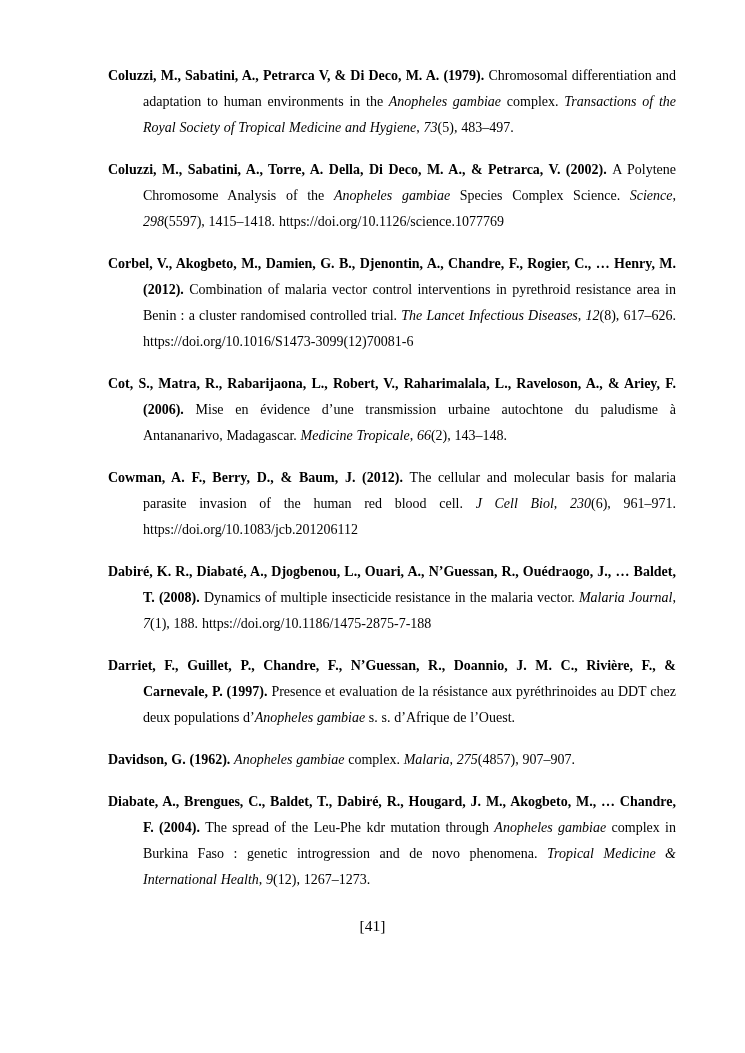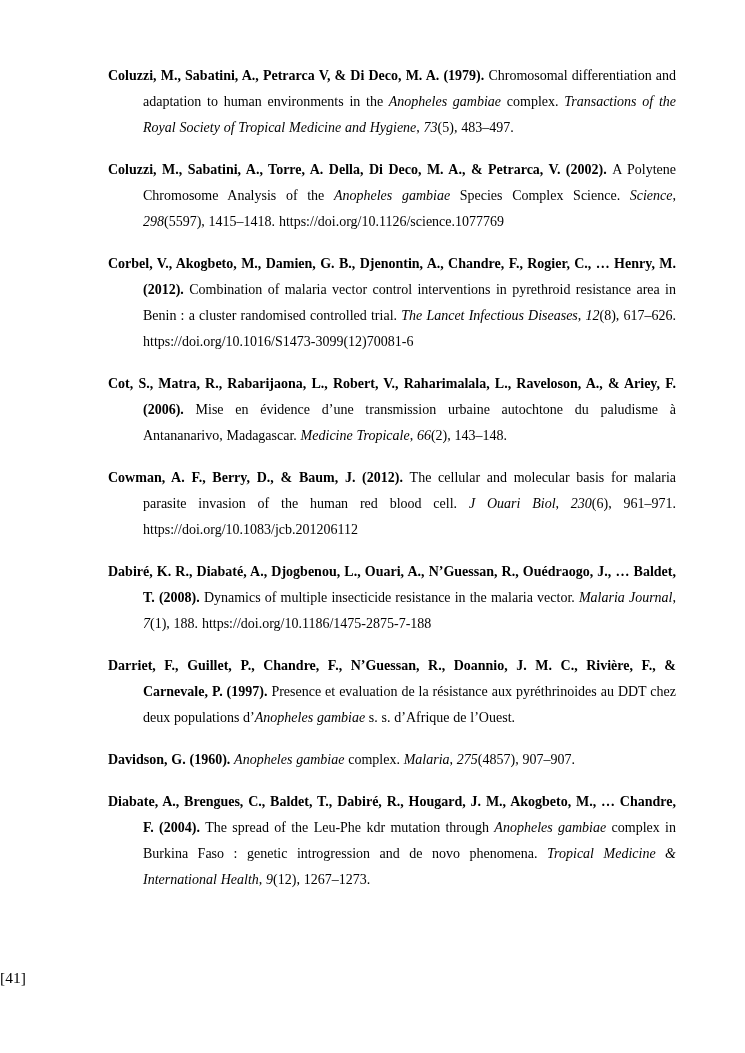--- a/index.html
+++ b/index.html
@@ -31,37 +31,37 @@
     padding-left: 35px;
     text-indent: -35px;
     margin: 0 0 16px 0;
     word-spacing: 0.02em;
   }
   p.ref span.bold   { font-weight: bold; }
   p.ref span.italic { font-style: italic; }
   p.ref span.normal { font-weight: normal; font-style: normal; }
   .footer {
     position: absolute;
-    top: 968px;
+    top: 916px;
     left: 0;
     right: 0;
-    text-align: left;
+    text-align: center;
     font-size: 15.5px;
     line-height: 20px;
   }
 </style>
 </head>
 <body>
 
 <div class="page">
   <div class="refs">
       <p class="ref"><span class="bold">Coluzzi, M., Sabatini, A., Petrarca V, &amp; Di Deco, M. A. (1979). </span><span class="normal">Chromosomal differentiation and adaptation to human environments in the </span><span class="italic">Anopheles gambiae</span><span class="normal"> complex. </span><span class="italic">Transactions of the Royal Society of Tropical Medicine and Hygiene</span><span class="normal">, </span><span class="italic">73</span><span class="normal">(5), 483–497.</span></p>
       <p class="ref"><span class="bold">Coluzzi, M., Sabatini, A., Torre, A. Della, Di Deco, M. A., &amp; Petrarca, V. (2002). </span><span class="normal">A Polytene Chromosome Analysis of the </span><span class="italic">Anopheles gambiae</span><span class="normal"> Species Complex Science. </span><span class="italic">Science</span><span class="normal">, </span><span class="italic">298</span><span class="normal">(5597), 1415–1418. https://doi.org/10.1126/science.1077769</span></p>
       <p class="ref"><span class="bold">Corbel, V., Akogbeto, M., Damien, G. B., Djenontin, A., Chandre, F., Rogier, C., … Henry, M. (2012). </span><span class="normal">Combination of malaria vector control interventions in pyrethroid resistance area in Benin : a cluster randomised controlled trial. </span><span class="italic">The Lancet Infectious Diseases</span><span class="normal">, </span><span class="italic">12</span><span class="normal">(8), 617–626. https://doi.org/10.1016/S1473-3099(12)70081-6</span></p>
       <p class="ref"><span class="bold">Cot, S., Matra, R., Rabarijaona, L., Robert, V., Raharimalala, L., Raveloson, A., &amp; Ariey, F. (2006). </span><span class="normal">Mise en évidence d’une transmission urbaine autochtone du paludisme à Antananarivo, Madagascar. </span><span class="italic">Medicine Tropicale</span><span class="normal">, </span><span class="italic">66</span><span class="normal">(2), 143–148.</span></p>
-      <p class="ref"><span class="bold">Cowman, A. F., Berry, D., &amp; Baum, J. (2012). </span><span class="normal">The cellular and molecular basis for malaria parasite invasion of the human red blood cell. </span><span class="italic">J Ouari Biol</span><span class="normal">, </span><span class="italic">230</span><span class="normal">(6), 961–971. https://doi.org/10.1083/jcb.201206112</span></p>
+      <p class="ref"><span class="bold">Cowman, A. F., Berry, D., &amp; Baum, J. (2012). </span><span class="normal">The cellular and molecular basis for malaria parasite invasion of the human red blood cell. </span><span class="italic">J Cell Biol</span><span class="normal">, </span><span class="italic">230</span><span class="normal">(6), 961–971. https://doi.org/10.1083/jcb.201206112</span></p>
       <p class="ref"><span class="bold">Dabiré, K. R., Diabaté, A., Djogbenou, L., Ouari, A., N’Guessan, R., Ouédraogo, J., … Baldet, T. (2008). </span><span class="normal">Dynamics of multiple insecticide resistance in the malaria vector. </span><span class="italic">Malaria Journal</span><span class="normal">, </span><span class="italic">7</span><span class="normal">(1), 188. https://doi.org/10.1186/1475-2875-7-188</span></p>
       <p class="ref"><span class="bold">Darriet, F., Guillet, P., Chandre, F., N’Guessan, R., Doannio, J. M. C., Rivière, F., &amp; Carnevale, P. (1997). </span><span class="normal">Presence et evaluation de la résistance aux pyréthrinoides au DDT chez deux populations d’</span><span class="italic">Anopheles gambiae</span><span class="normal"> s. s. d’Afrique de l’Ouest.</span></p>
-      <p class="ref"><span class="bold">Davidson, G. (1960). </span><span class="italic">Anopheles gambiae</span><span class="normal"> complex. </span><span class="italic">Malaria</span><span class="normal">, </span><span class="italic">275</span><span class="normal">(4857), 907–907.</span></p>
+      <p class="ref"><span class="bold">Davidson, G. (1962). </span><span class="italic">Anopheles gambiae</span><span class="normal"> complex. </span><span class="italic">Malaria</span><span class="normal">, </span><span class="italic">275</span><span class="normal">(4857), 907–907.</span></p>
       <p class="ref"><span class="bold">Diabate, A., Brengues, C., Baldet, T., Dabiré, R., Hougard, J. M., Akogbeto, M., … Chandre, F. (2004). </span><span class="normal">The spread of the Leu-Phe kdr mutation through </span><span class="italic">Anopheles gambiae</span><span class="normal"> complex in Burkina Faso : genetic introgression and de novo phenomena. </span><span class="italic">Tropical Medicine &amp; International Health</span><span class="normal">, </span><span class="italic">9</span><span class="normal">(12), 1267–1273.</span></p>
     </div>
   <div class="footer">[41]</div>
 </div>
 
 </body></html>

